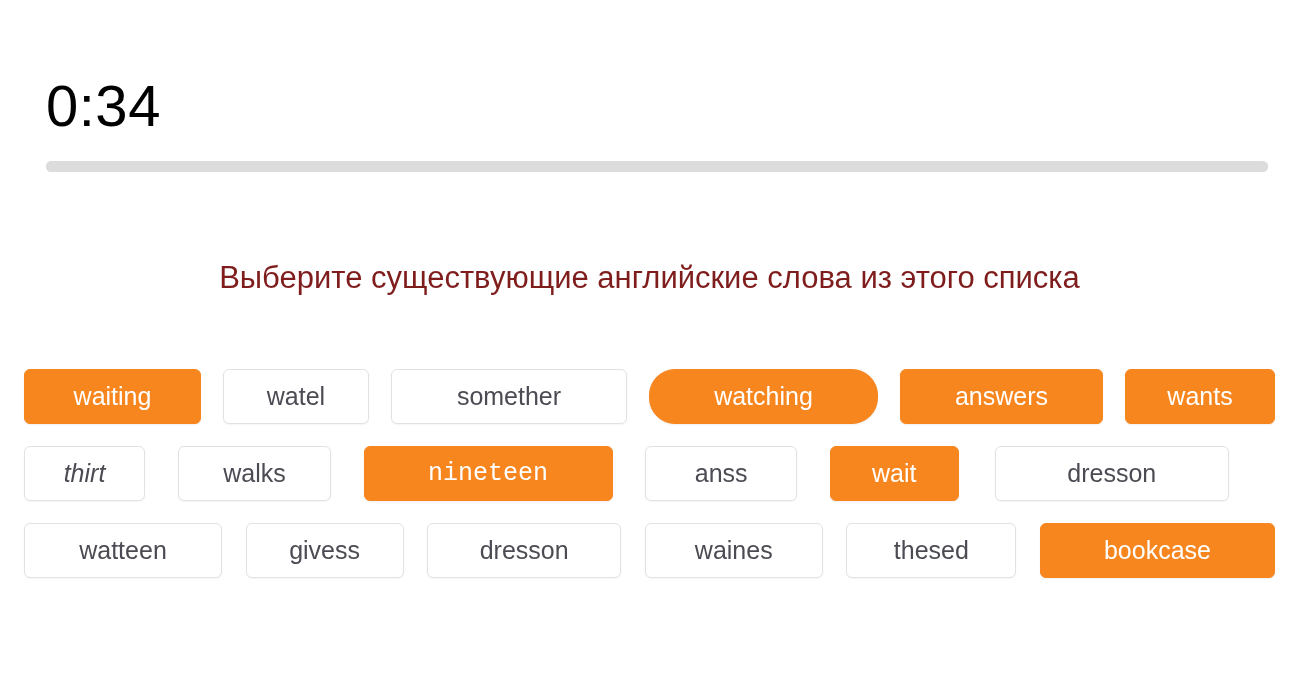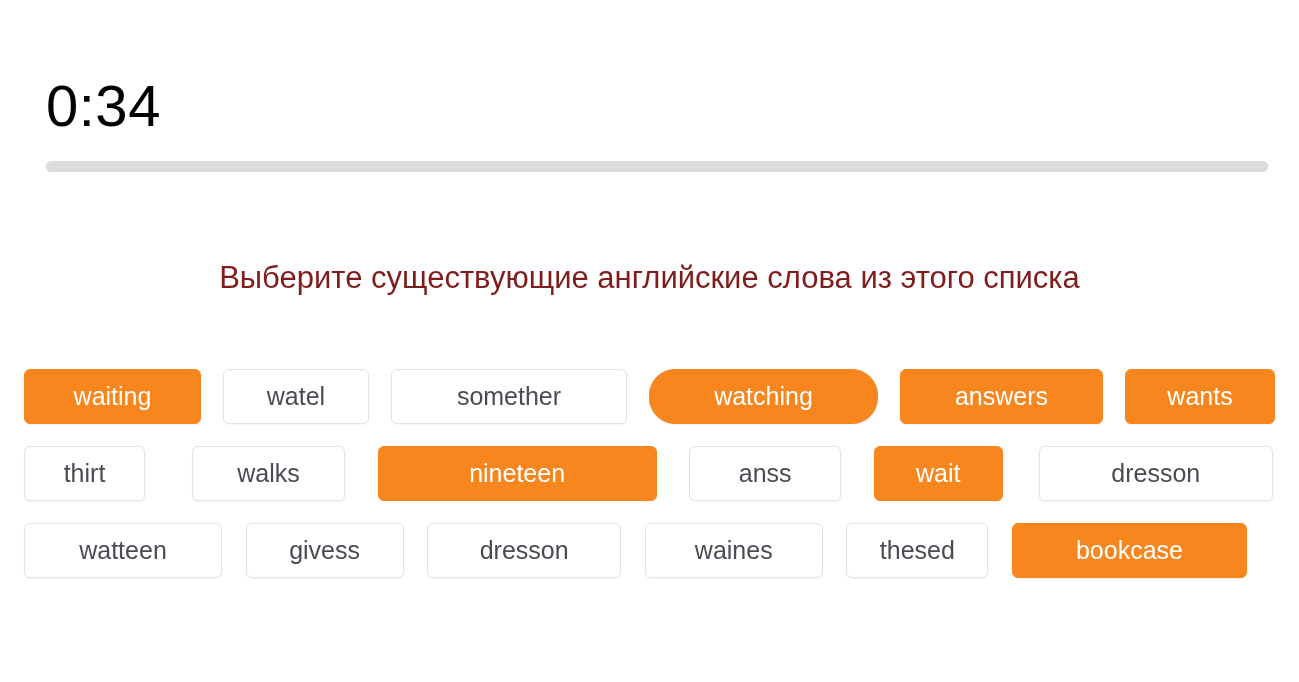--- a/index.html
+++ b/index.html
@@ -123,30 +123,30 @@
   <div class="word-rows">
       <div class="word-row">
         <div class="word-chip on" style="width: 177px; margin-right: 22px;">waiting</div>
         <div class="word-chip off" style="width: 146px; margin-right: 22px;">watel</div>
         <div class="word-chip off" style="width: 236px; margin-right: 22px;">somether</div>
         <div class="word-chip on" style="width: 229px; margin-right: 22px; border-radius: 26px;">watching</div>
         <div class="word-chip on" style="width: 203px; margin-right: 22px;">answers</div>
         <div class="word-chip on" style="width: 150px;">wants</div>
       </div>
       <div class="word-row">
-        <div class="word-chip off" style="width: 121px; margin-right: 47px;">thirt</div>
+        <div class="word-chip off" style="width: 121px; margin-right: 33px; font-style: italic;">thirt</div>
         <div class="word-chip off" style="width: 153px; margin-right: 32.6px;">walks</div>
-        <div class="word-chip on" style="width: 279px; margin-right: 32.6px;">nineteen</div>
+        <div class="word-chip on" style="width: 249px; margin-right: 32.6px; font-family: Liberation Mono, monospace;">nineteen</div>
         <div class="word-chip off" style="width: 152px; margin-right: 32.6px;">anss</div>
         <div class="word-chip on" style="width: 129px; margin-right: 36px;">wait</div>
         <div class="word-chip off" style="width: 234px;">dresson</div>
       </div>
       <div class="word-row">
         <div class="word-chip off" style="width: 198px; margin-right: 23.6px;">watteen</div>
         <div class="word-chip off" style="width: 158px; margin-right: 23.6px;">givess</div>
         <div class="word-chip off" style="width: 194px; margin-right: 23.6px;">dresson</div>
         <div class="word-chip off" style="width: 178px; margin-right: 23.6px;">waines</div>
-        <div class="word-chip off" style="width: 142px; margin-right: 23.6px;">thesed</div>
+        <div class="word-chip off" style="width: 170px; margin-right: 23.6px;">thesed</div>
         <div class="word-chip on" style="width: 235px;">bookcase</div>
       </div>
     </div>
 
 </div>
 
 </body></html>

